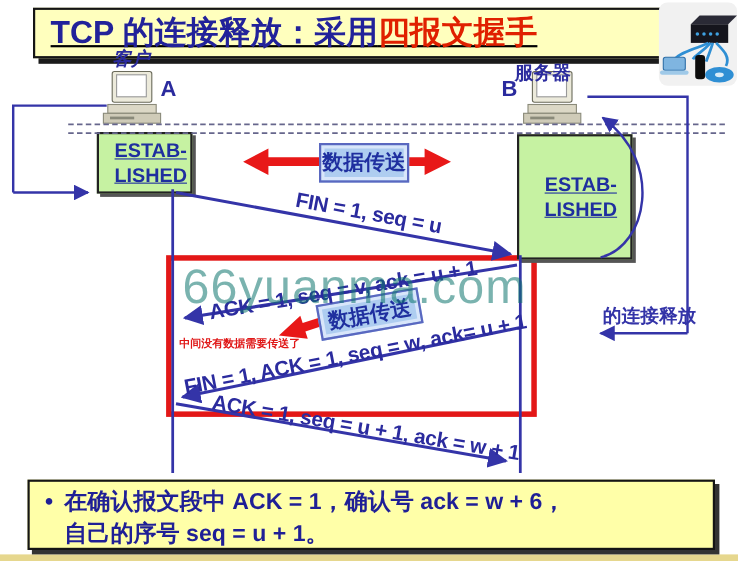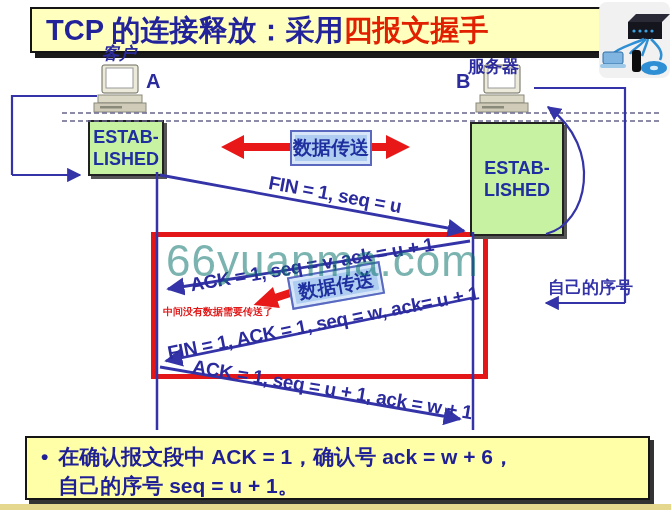--- a/index.html
+++ b/index.html
@@ -7,35 +7,35 @@
          font-family:"Liberation Sans","DejaVu Sans",sans-serif;}
   .abs{position:absolute;}
   .title-box{left:30px;top:7px;width:566px;height:42px;background:#ffffbe;border:2px solid #151515;
              box-shadow:5px 5px 0 #1b1b1b;line-height:42px;padding-left:14px;font-size:29px;font-weight:bold;
              white-space:nowrap;}
   .navy{color:#22229a;} .red{color:#e02000;}
   .host-label{font-size:17px;font-weight:bold;color:#2b2b9e;}
   .host-letter{font-size:20px;font-weight:bold;color:#2b2b9e;}
   .statebox{background:#c6f2a2;border:2px solid #222;box-shadow:3px 3px 0 #555;
             color:#1f2f9f;font-weight:bold;font-size:18px;line-height:22px;text-align:center;
-            display:flex;flex-direction:column;justify-content:center;}
+            display:flex;flex-direction:column;justify-content:center;padding-left:11px;}
   .databox{background:#aecdf0;border:2px solid #5a68c0;box-shadow:inset 0 0 0 3px #d8e6fa;
            color:#1f2f9f;font-weight:bold;font-size:19px;display:flex;align-items:center;justify-content:center;}
   .redbox{left:151px;top:232px;width:327px;height:137px;border:5px solid #e31717;}
   .msg{position:absolute;font-weight:bold;color:#2b2b9e;font-size:19px;text-align:center;white-space:nowrap;letter-spacing:-0.3px;}
   .annot-blue{position:absolute;font-size:17px;font-weight:bold;color:#3434a8;white-space:nowrap;}
   .annot-red{position:absolute;color:#e01818;font-weight:bold;white-space:nowrap;}
   .note-box{left:25px;top:436px;width:625px;height:64px;background:#ffffa8;border:2px solid #151515;
             box-shadow:4px 4px 0 #333;color:#1f1f96;font-weight:bold;font-size:21px;line-height:29px;
             padding:4px 10px 0 14px;box-sizing:border-box;display:flex;}
   .note-bullet{margin-right:10px;}
   .watermark{left:166px;top:236px;font-size:44px;color:#0f766e;opacity:0.55;letter-spacing:1px;
              white-space:nowrap;z-index:40;pointer-events:none;}
   .bottom-strip{left:0;top:504px;width:671px;height:6px;background:#e6d78e;}
-  .layer2{z-index:20;} .layer3{z-index:30;} .layer1{z-index:10;}
+  .layer2{z-index:20;} .layer3{z-index:30;} .layer1{z-index:10;text-decoration:underline;}
 </style>
 </head>
 <body>
 
 <div class="stage">
 
   <div class="abs redbox layer1"></div>
 
   <div class="abs title-box layer1">
     <span class="navy">TCP 的连接释放：采用</span><span class="red">四报文握手</span>
@@ -142,21 +142,21 @@
   <div class="abs host-label layer3" style="left:102px;top:42px;font-style:italic;">客户</div>
   <div class="abs host-letter layer3" style="left:146px;top:70px;">A</div>
   <div class="abs host-label layer3" style="left:468px;top:55px;">服务器</div>
   <div class="abs host-letter layer3" style="left:456px;top:70px;">B</div>
 
   <div class="msg layer3" style="left:240px;top:184px;width:190px;transform:rotate(10.5deg);">FIN = 1, seq = u</div>
   <div class="msg layer3" style="left:162px;top:254px;width:300px;transform:rotate(-9.5deg);">ACK = 1, seq = v, ack = u + 1</div>
   <div class="msg layer3" style="left:165px;top:313px;width:310px;transform:rotate(-11deg);">FIN = 1, ACK = 1, seq = w, ack= u + 1</div>
   <div class="msg layer3" style="left:190px;top:379px;width:285px;transform:rotate(9.5deg);">ACK = 1, seq = u + 1, ack = w + 1</div>
 
-  <div class="annot-blue layer3" style="left:548px;top:276px;">自己的序号</div>
+  <div class="annot-blue layer3" style="left:548px;top:276px;">的连接释放</div>
   <div class="annot-red layer3" style="left:163px;top:305px;font-size:10px;">中间没有数据需要传送了</div>
 
   <div class="abs note-box layer3">
     <span class="note-bullet">•</span>
     <div>
       <div>在确认报文段中 ACK = 1，确认号 ack = w + 6，</div>
       <div>自己的序号 seq = u + 1。</div>
     </div>
   </div>
 

